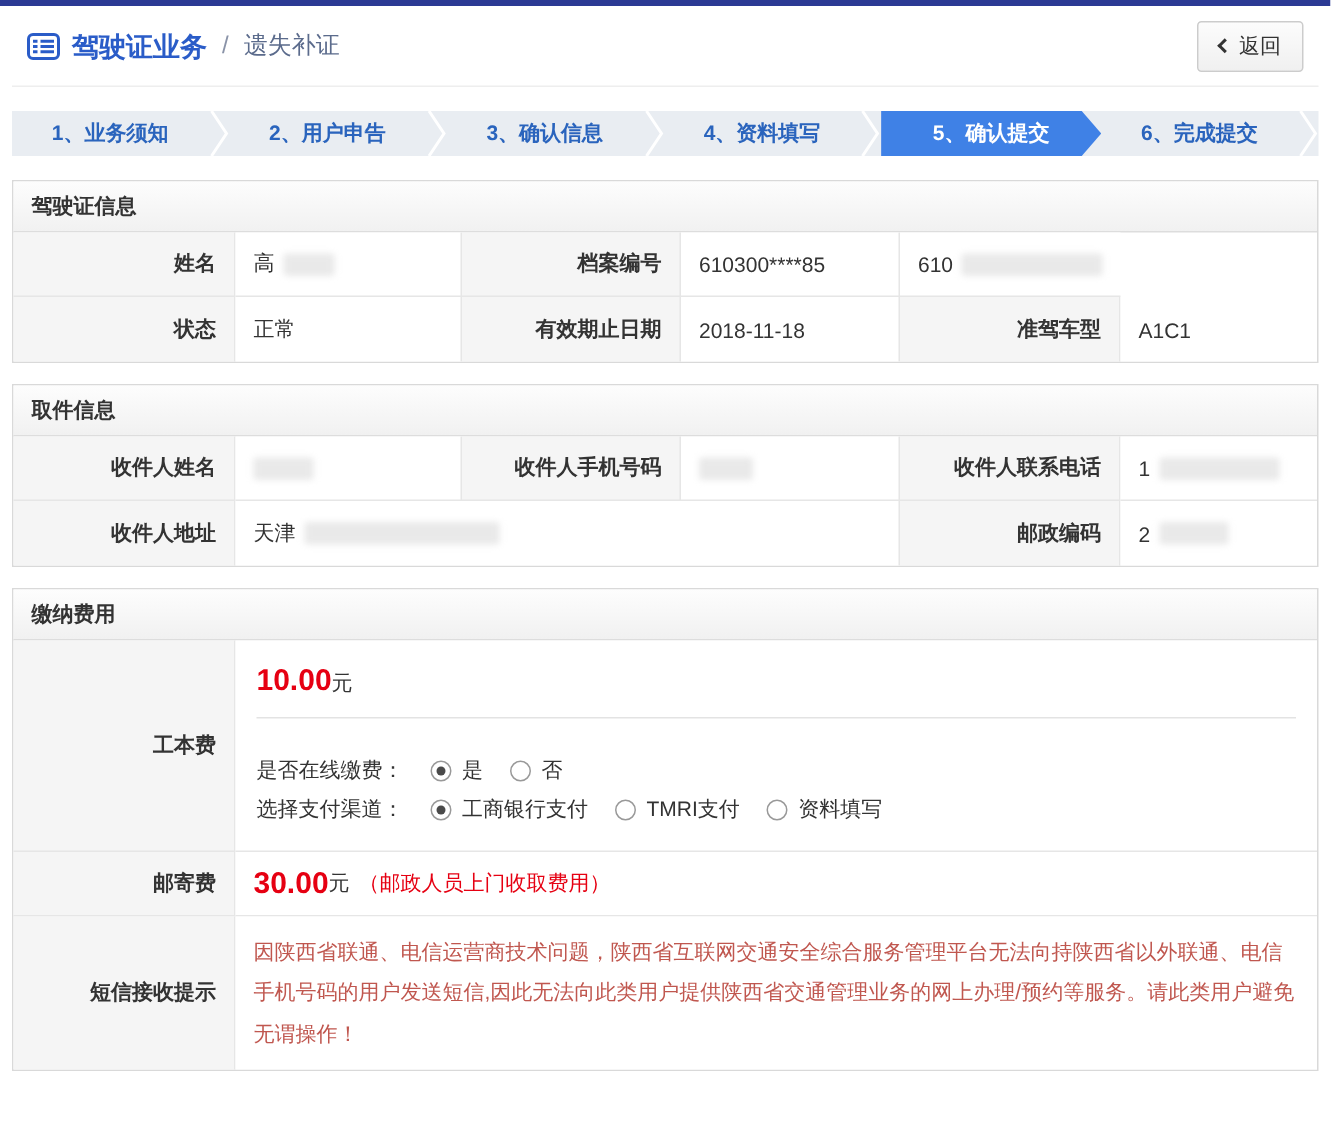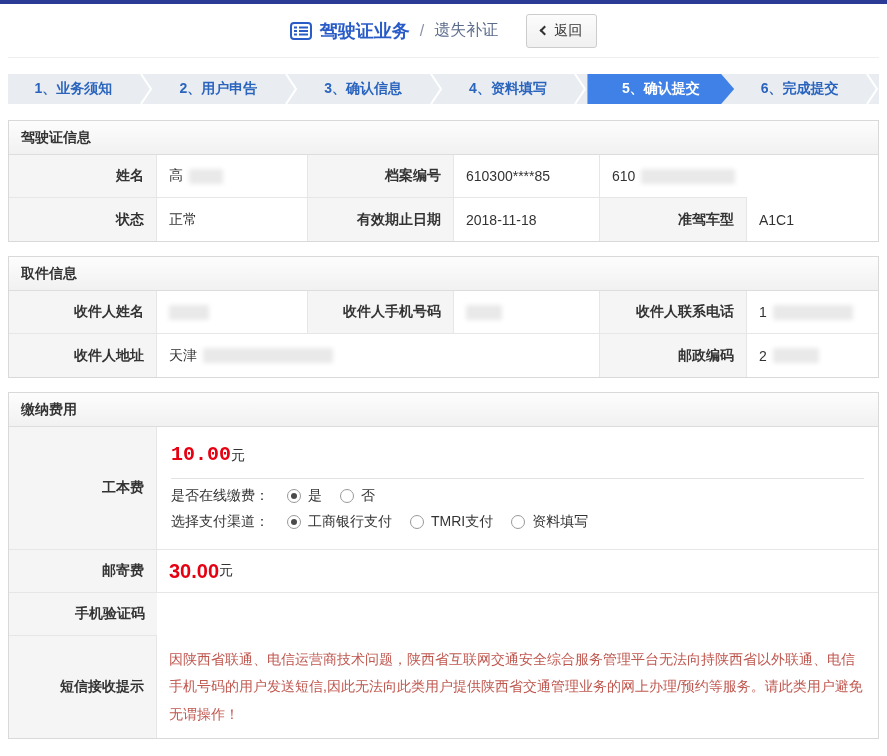--- a/index.html
+++ b/index.html
@@ -9,21 +9,21 @@
   *{box-sizing:border-box;}
   html,body{margin:0;padding:0;}
   body{
     width:887px;height:756px;background:#fff;
     font-family:"Liberation Sans","DejaVu Sans",sans-serif;
     font-size:14px;color:#333;overflow:hidden;
   }
   .topbar{height:4px;background:var(--topbar);}
   .container{padding:0 8px;}
   
-  .header{display:flex;align-items:center;justify-content:center;height:54px;padding:0 10px;border-bottom:1px solid #eee;}
+  .header{display:flex;align-items:center;justify-content:space-between;height:54px;padding:0 10px;border-bottom:1px solid #eee;}
   .title-wrap{display:flex;align-items:center;gap:8px;}
   .title-icon svg{display:block;}
   .title{font-size:18px;font-weight:700;color:var(--titleblue);}
   .title-sep{color:#8a93a8;font-size:16px;margin:0 2px;}
   .subtitle{font-size:16px;color:#5b6b8c;}
   .back-btn{display:flex;align-items:center;gap:6px;background:linear-gradient(#fcfcfc,#f0f0f0);
     border:1px solid #ccc;border-radius:3px;padding:7px 14px;font-size:14px;color:#333;cursor:pointer;
     font-family:inherit;margin-left:28px;}
   .chev{width:7px;height:7px;border-left:2px solid #333;border-bottom:2px solid #333;transform:rotate(45deg);display:inline-block;}
   
@@ -45,22 +45,22 @@
   .row-last .cell{border-bottom:none;}
   .lbl{background:#f5f5f5;justify-content:flex-end;font-weight:700;text-align:left;}
   .val{background:#fff;}
   .span3{grid-column:span 3;}
   .redact{display:inline-block;height:15px;background:#e9e9e9;border-radius:2px;filter:blur(2px);margin-left:6px;vertical-align:middle;}
   
   .fee-cell{display:block;padding:10px 14px;}
   .fee-amount{color:var(--red);font-size:20px;font-weight:700;}
   .fee-unit{color:#333;font-size:14px;}
   .fee-note{color:var(--red);font-size:14px;margin-left:6px;}
-  .fee-line{padding:6px 0 12px;font-family:Liberation Mono, monospace;}
-  .pay-options{border-top:1px solid #e3e3e3;padding-top:0;}
+  .fee-line{padding:6px 0 12px;}
+  .pay-options{border-top:1px solid #e3e3e3;padding-top:18px;}
   .radio-row{display:flex;align-items:center;gap:18px;margin:8px 0;}
   .radio-q{color:#333;}
   .radio{display:flex;align-items:center;gap:7px;cursor:pointer;}
   .rb{width:14px;height:14px;border:1px solid #999;border-radius:50%;background:#fff;position:relative;flex:0 0 14px;}
   .rb.checked::after{content:'';position:absolute;left:3px;top:3px;right:3px;bottom:3px;background:#4a4a4a;border-radius:50%;}
   .code-wrap{display:flex;align-items:center;gap:10px;padding:8px 0;}
   .code-input{width:160px;height:33px;border:1px solid #c9c9c9;border-radius:4px;padding:0 8px;font-size:14px;font-family:inherit;}
   .code-btn{background:linear-gradient(#fbfbfb,#eee);border:1px solid #ccc;border-radius:3px;
     padding:8px 13px;font-weight:700;font-size:14px;color:#333;cursor:pointer;font-family:inherit;}
   .notice{color:var(--noticered);line-height:1.95;padding:10px 0;font-size:14px;}
@@ -223,25 +223,25 @@
           </div>
         </div>
       </div>
     </div>
 
     <div class="grid grid-2">
       <div class="cell lbl">邮寄费</div>
       <div class="cell val no-r">
         <span class="fee-amount">30.00</span>
           <span class="fee-unit">元</span>
+        <span class="fee-note">（邮政人员上门收取费用）</span>
       </div>
     </div>
 
     <div class="grid grid-2">
-      <div class="cell lbl">手机验证码</div>
     </div>
 
     <div class="grid grid-2 row-last">
       <div class="cell lbl tall">短信接收提示</div>
       <div class="cell val no-r">
         <div class="notice">因陕西省联通、电信运营商技术问题，陕西省互联网交通安全综合服务管理平台无法向持陕西省以外联通、电信手机号码的用户发送短信,因此无法向此类用户提供陕西省交通管理业务的网上办理/预约等服务。请此类用户避免无谓操作！</div>
       </div>
     </div>
   </section>
 

